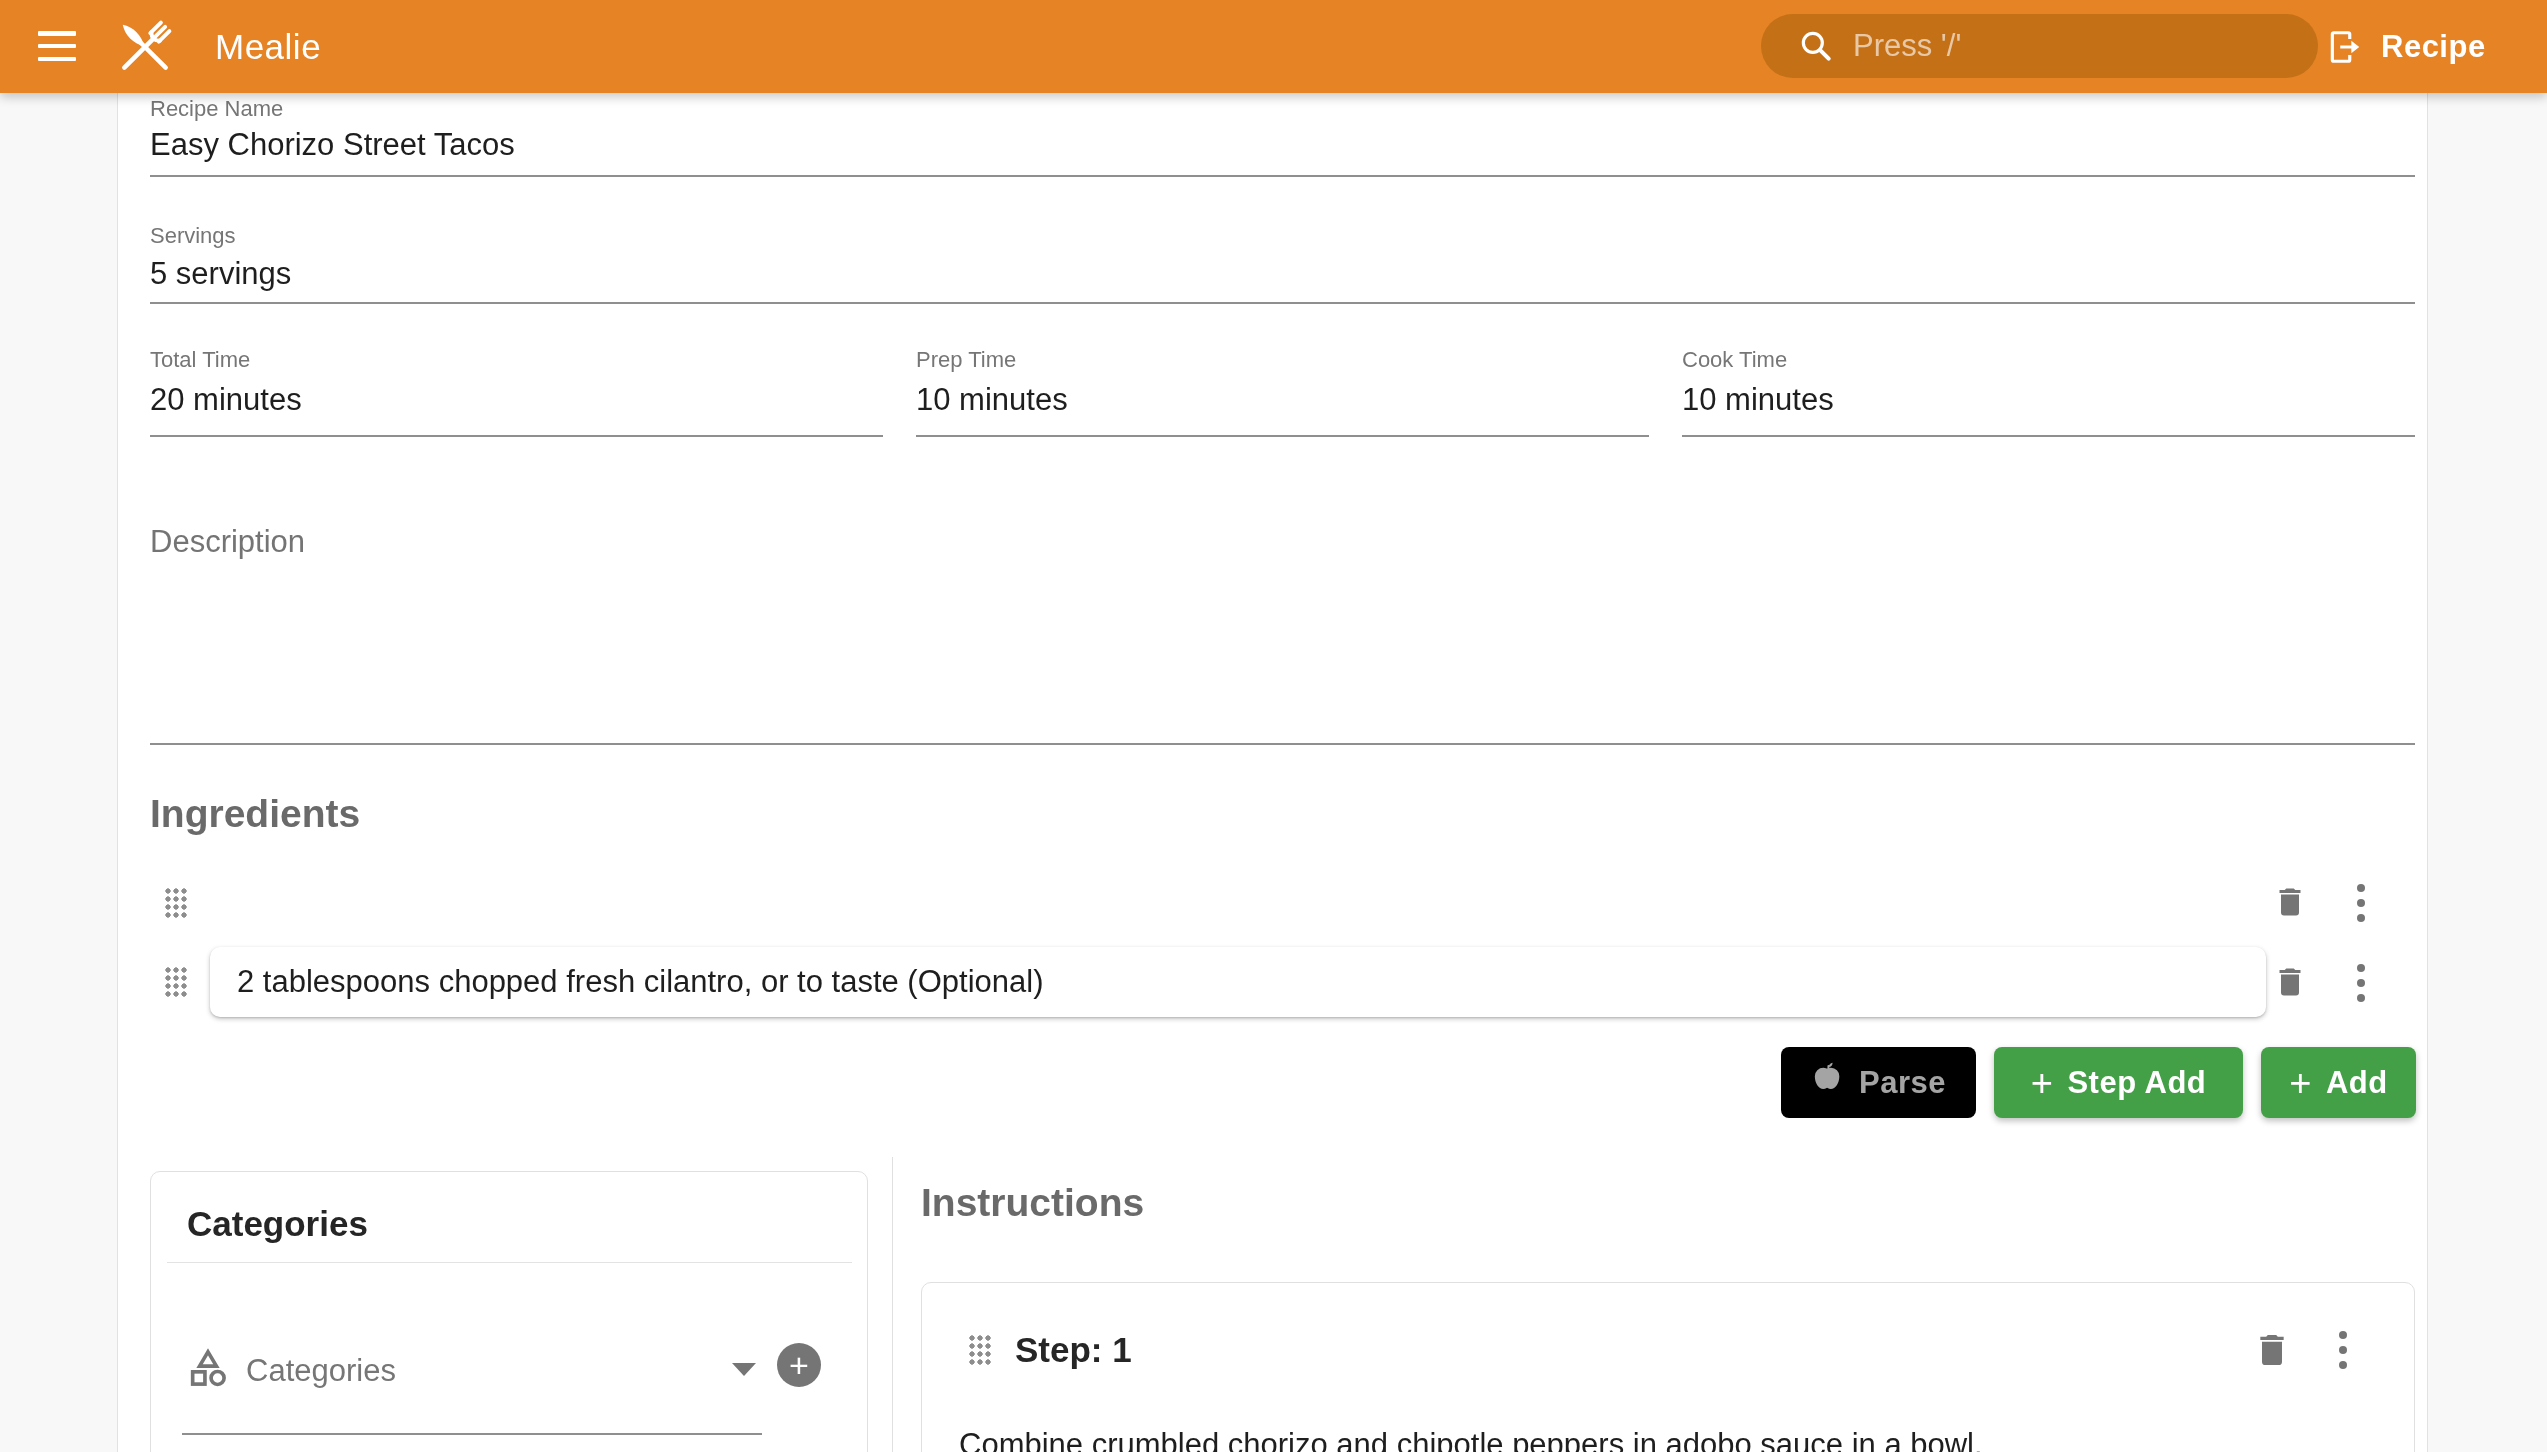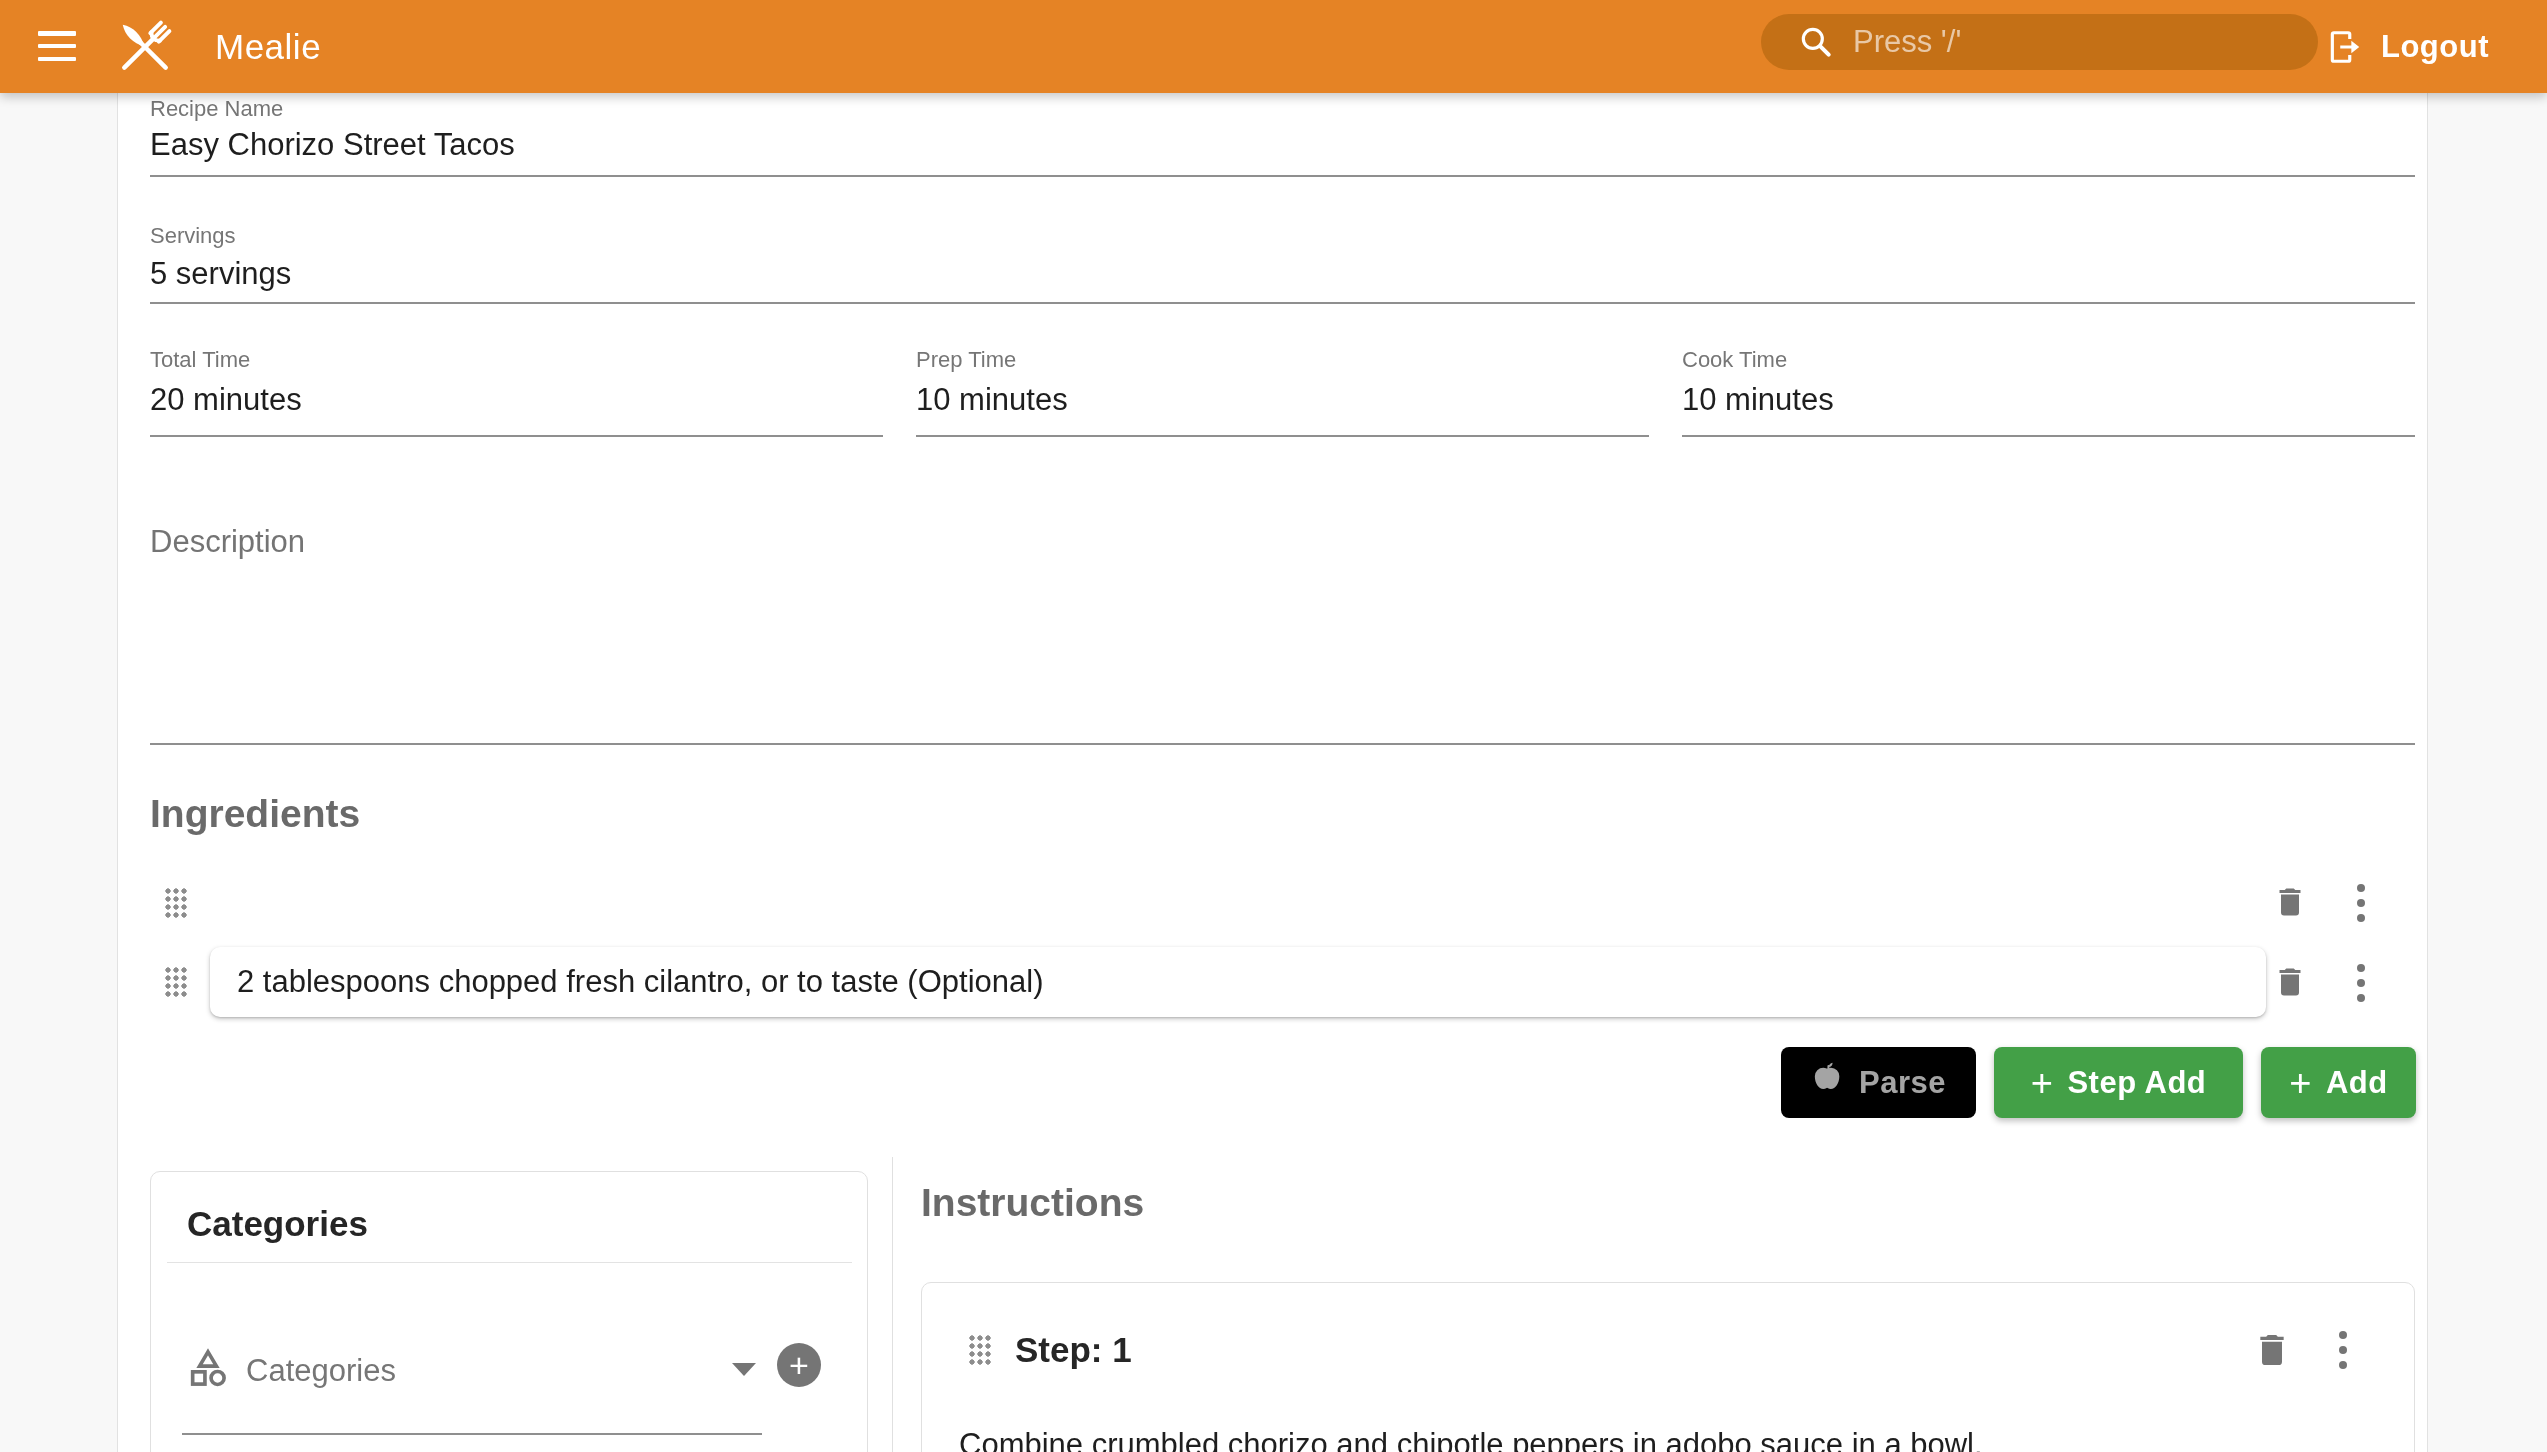--- a/index.html
+++ b/index.html
@@ -6,21 +6,21 @@
   #root{position:relative;width:2547px;height:1453px;overflow:hidden;background:#f8f8f8;}
 
   
   .appbar{position:absolute;left:0;top:0;width:2547px;height:93px;background:#E58325;z-index:30;
           box-shadow:0 4px 10px rgba(0,0,0,0.22);}
   .hamburger{position:absolute;left:38px;top:31px;width:38px;height:30px;display:flex;flex-direction:column;justify-content:space-between;cursor:pointer;}
   .hamburger div{height:4.5px;background:#fff;border-radius:1px;}
   .logo{position:absolute;left:109px;top:11px;width:72px;height:72px;}
   .apptitle{position:absolute;left:215px;top:0;height:93px;display:flex;align-items:center;
             color:#fff;font-size:35px;font-weight:500;letter-spacing:0.5px;}
-  .searchpill{position:absolute;left:1761px;top:14px;width:557px;height:56px;border-radius:32px;
+  .searchpill{position:absolute;left:1761px;top:14px;width:557px;height:64px;border-radius:32px;
               background:#c47016;display:flex;align-items:center;padding:0;}
   .searchpill svg{margin-left:36px;flex:0 0 auto;}
   .searchinput{background:transparent;border:none;outline:none;color:#fff;font-size:31px;
                font-family:"Liberation Sans",sans-serif;margin-left:16px;width:418px;}
   .searchinput::placeholder{color:rgba(255,255,255,0.62);}
   .logoutbtn{position:absolute;left:2326px;top:0;height:93px;display:flex;align-items:center;gap:17px;cursor:pointer;}
   .logoutbtn .lbl{color:#fff;font-size:31px;font-weight:bold;letter-spacing:0.5px;}
 
   
   .sheet{position:absolute;left:117px;top:93px;width:2311px;height:1360px;background:#fff;
@@ -203,18 +203,18 @@
         <circle cx="10" cy="10" r="6" fill="none" stroke="#fff" stroke-width="2"></circle>
         <line x1="14.6" y1="14.6" x2="20" y2="20" stroke="#fff" stroke-width="2.6" stroke-linecap="round"></line>
       </svg>
       <input class="searchinput" placeholder="Press '/'" style="">
     </div>
     <div class="logoutbtn">
       <svg width="38" height="38" viewBox="0 0 24 24">
         <path fill="#fff" d="M14 2a2 2 0 0 1 2 2v3h-2V4H5v16h9v-3h2v3a2 2 0 0 1-2 2H5a2 2 0 0 1-2-2V4a2 2 0 0 1 2-2h9z"></path>
         <path fill="#fff" d="M16 8l5 4-5 4v-3H9v-2h7V8z"></path>
       </svg>
-      <span class="lbl">Logout</span>
+      <span class="lbl">Recipe</span>
     </div>
   </div>
 
 </div>
 
 
 </body></html>

